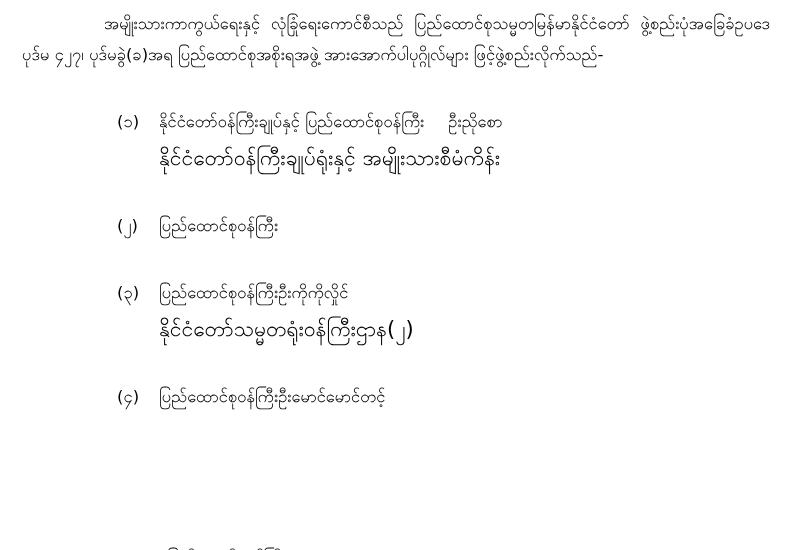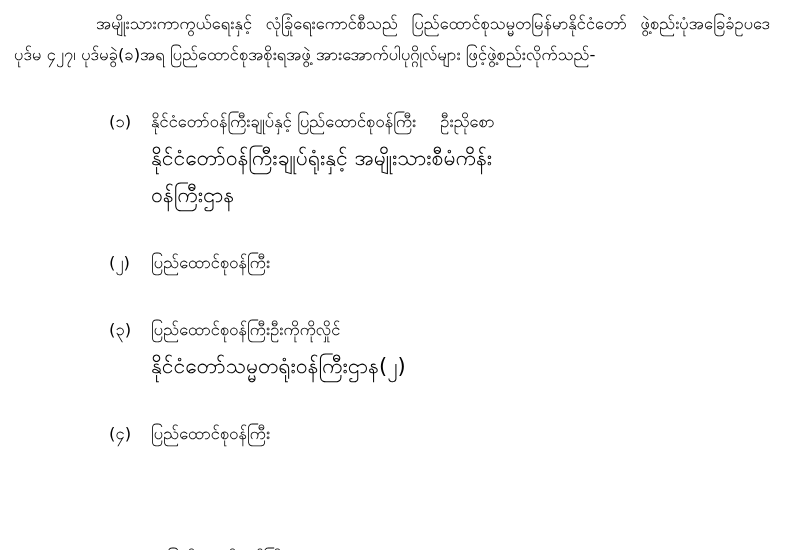--- a/index.html
+++ b/index.html
@@ -12,21 +12,21 @@
     background: #ffffff;
     font-family: "DejaVu Sans", "Liberation Sans", sans-serif;
     color: #000000;
     overflow: hidden;
   }
   #page {
     position: relative;
     width: 800px;
     height: 550px;
     box-sizing: border-box;
-    padding: 8px 30px 0 14px;
+    padding: 8px 30px 0 22px;
   }
   .para {
     font-size: 16.5px;
     line-height: 31px;
     text-align: justify;
     text-justify: inter-word;
     margin: 0;
   }
   .para .indent {
     display: inline-block;
@@ -93,21 +93,20 @@
 
   <p class="para"><span class="indent"></span><span>အမျိုးသားကာကွယ်ရေးနှင့် လုံခြုံရေးကောင်စီသည် ပြည်ထောင်စုသမ္မတမြန်မာနိုင်ငံတော် ဖွဲ့စည်းပုံအခြေခံဥပဒေပုဒ်မ ၄၂၇၊ ပုဒ်မခွဲ(ခ)အရ ပြည်ထောင်စုအစိုးရအဖွဲ့ အားအောက်ပါပုဂ္ဂိုလ်များ ဖြင့်ဖွဲ့စည်းလိုက်သည်-</span></p>
 
   <div class="entry e1">
     <div class="entry-row">
       <span class="entry-num">(၁)</span>
       <span class="entry-title">နိုင်ငံတော်ဝန်ကြီးချုပ်နှင့် ပြည်ထောင်စုဝန်ကြီး</span>
       <span class="entry-name">ဦးညိုစော</span>
     </div>
     <div class="entry-sub extra-gap">နိုင်ငံတော်ဝန်ကြီးချုပ်ရုံးနှင့် အမျိုးသားစီမံကိန်း</div>
-    <div class="entry-sub extra-gap">ဝန်ကြီးဌာန</div>
   </div>
 
   <div class="entry e2">
     <div class="entry-row">
       <span class="entry-num">(၂)</span>
       <span class="entry-title">ပြည်ထောင်စုဝန်ကြီး</span>
     </div>
   </div>
 
   <div class="entry e3">
@@ -116,18 +115,19 @@
       <span class="entry-title">ပြည်ထောင်စုဝန်ကြီး</span>
       <span class="entry-name">ဦးကိုကိုလှိုင်</span>
     </div>
     <div class="entry-sub extra-gap">နိုင်ငံတော်သမ္မတရုံးဝန်ကြီးဌာန(၂)</div>
   </div>
 
   <div class="entry e4">
     <div class="entry-row">
       <span class="entry-num">(၄)</span>
       <span class="entry-title">ပြည်ထောင်စုဝန်ကြီး</span>
+      <span class="entry-name">ဦးမောင်မောင်တင့်</span>
     </div>
   </div>
 
   <div class="cut-line"><span style="display:inline-block;width:137px"></span><span>ပြည်ထောင်စုဝန်ကြီး</span></div>
 
 </div>
 
 </body></html>

